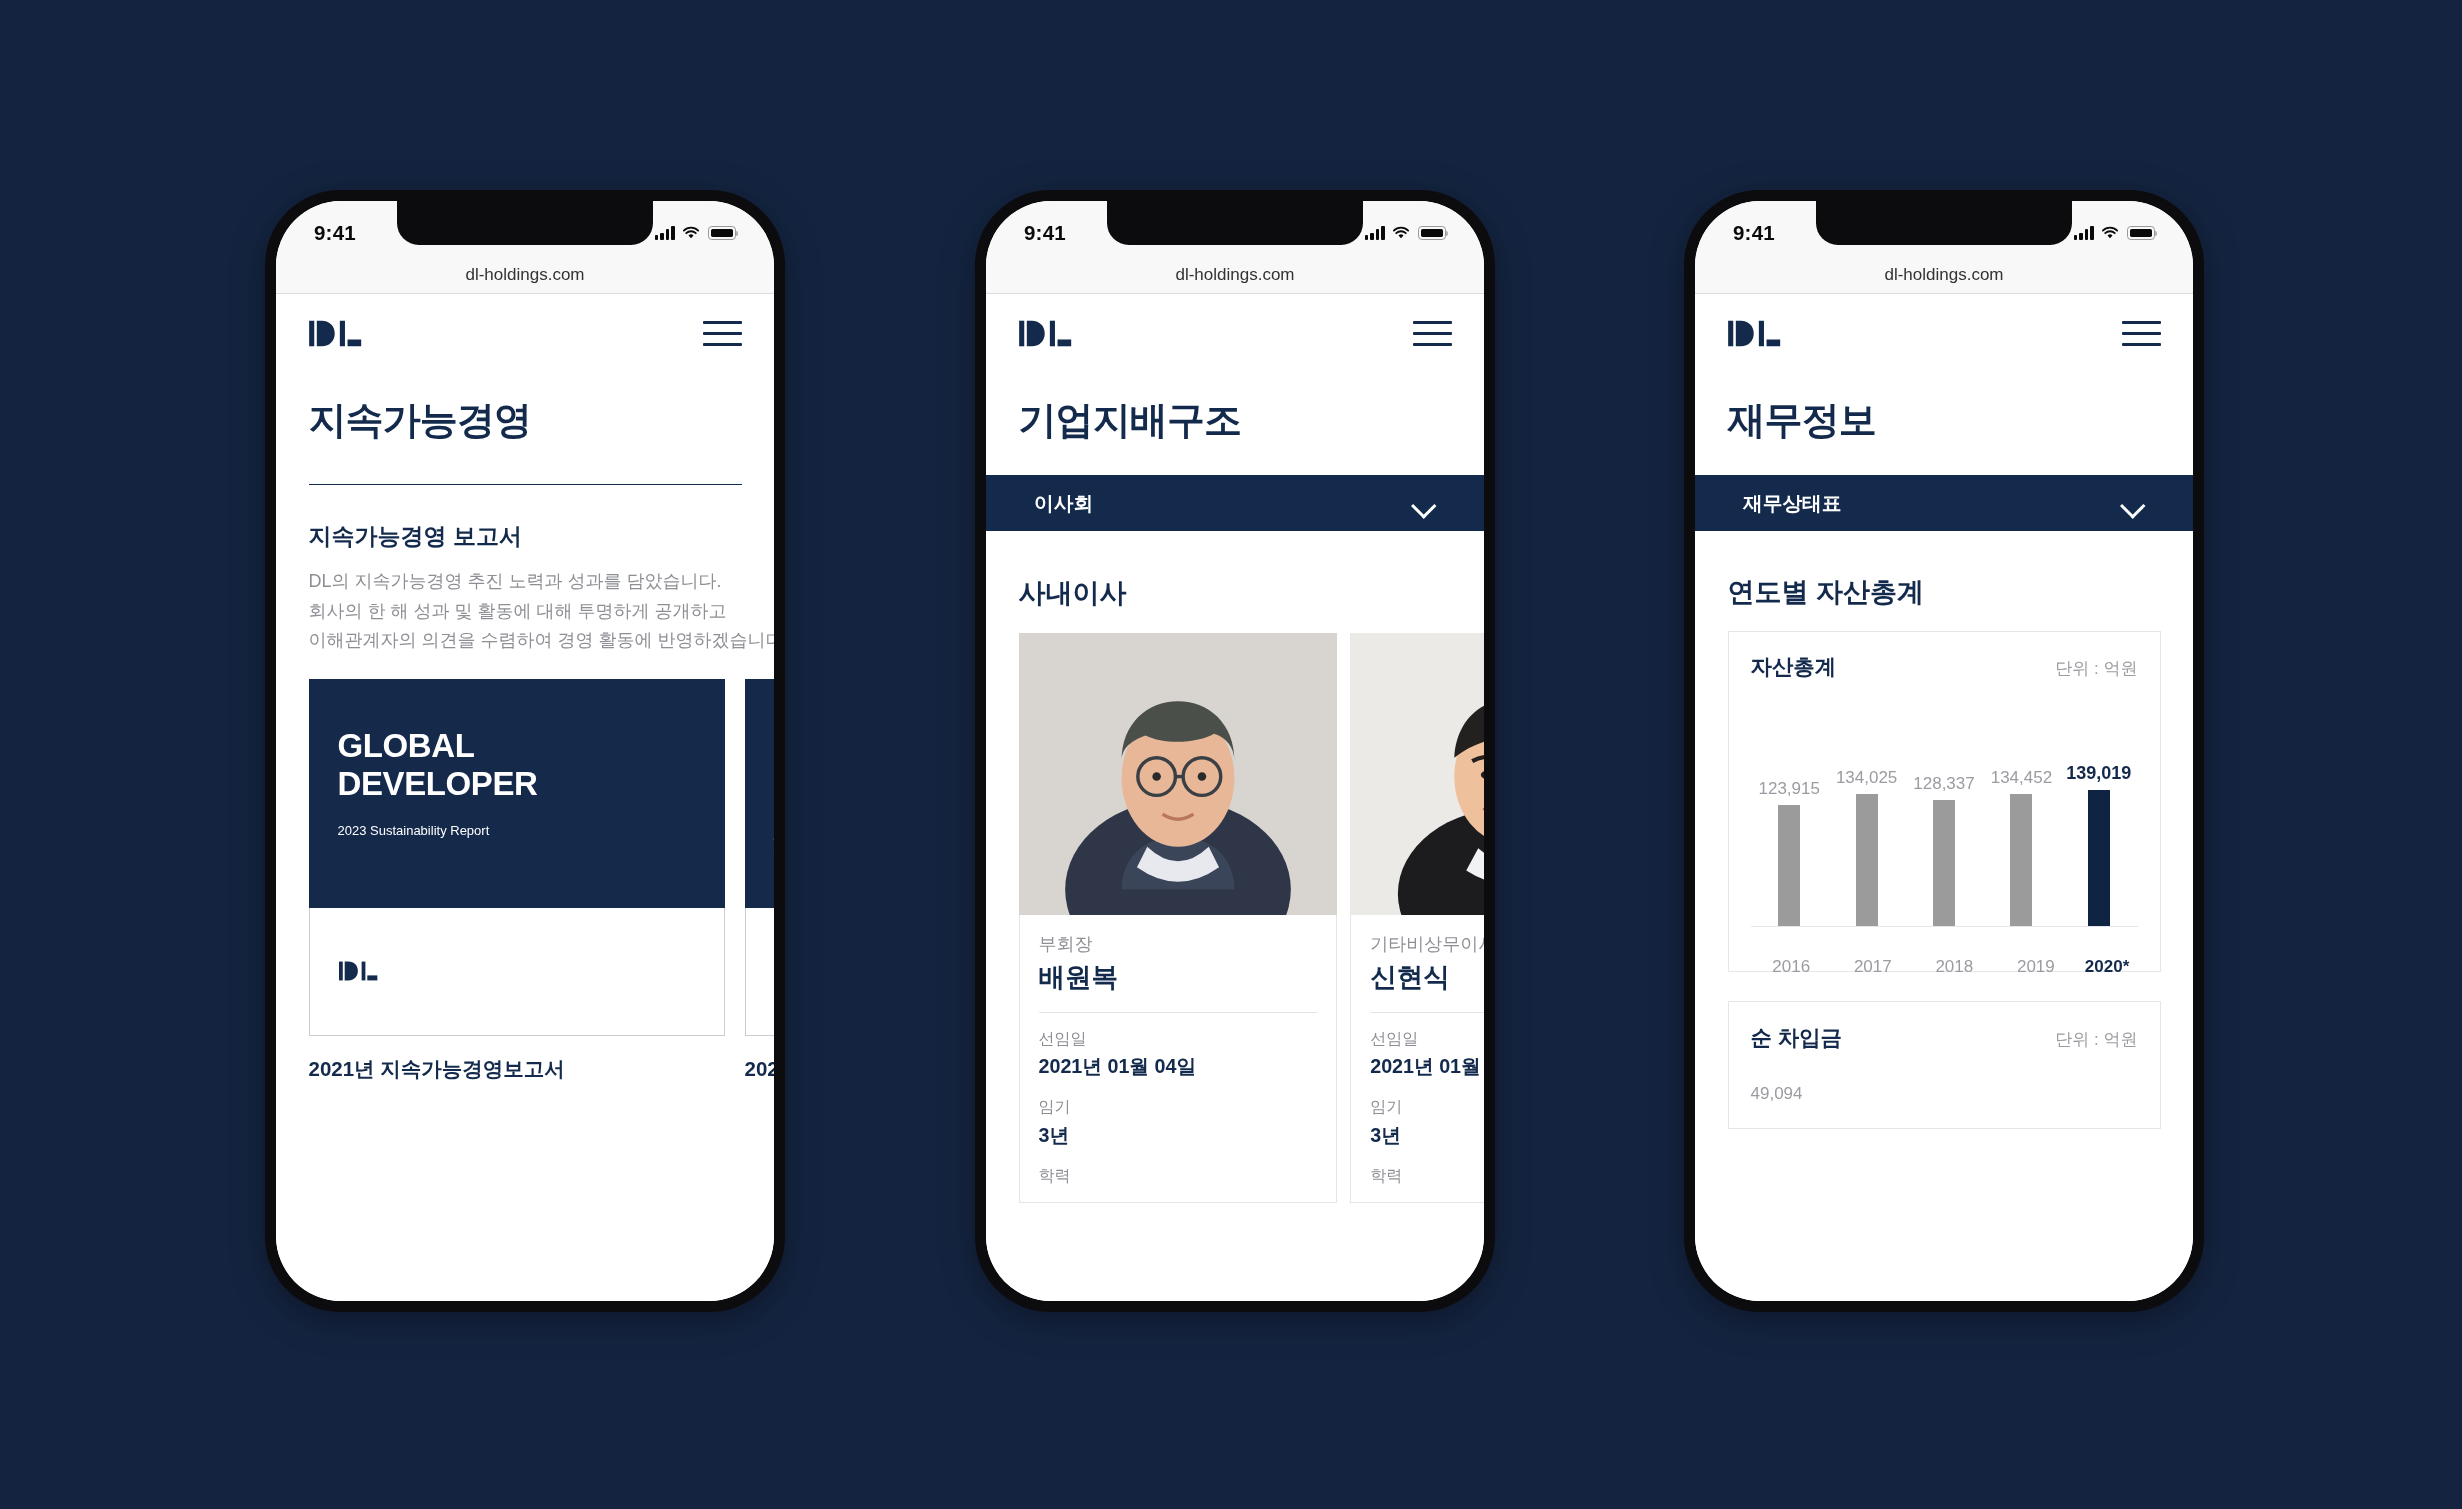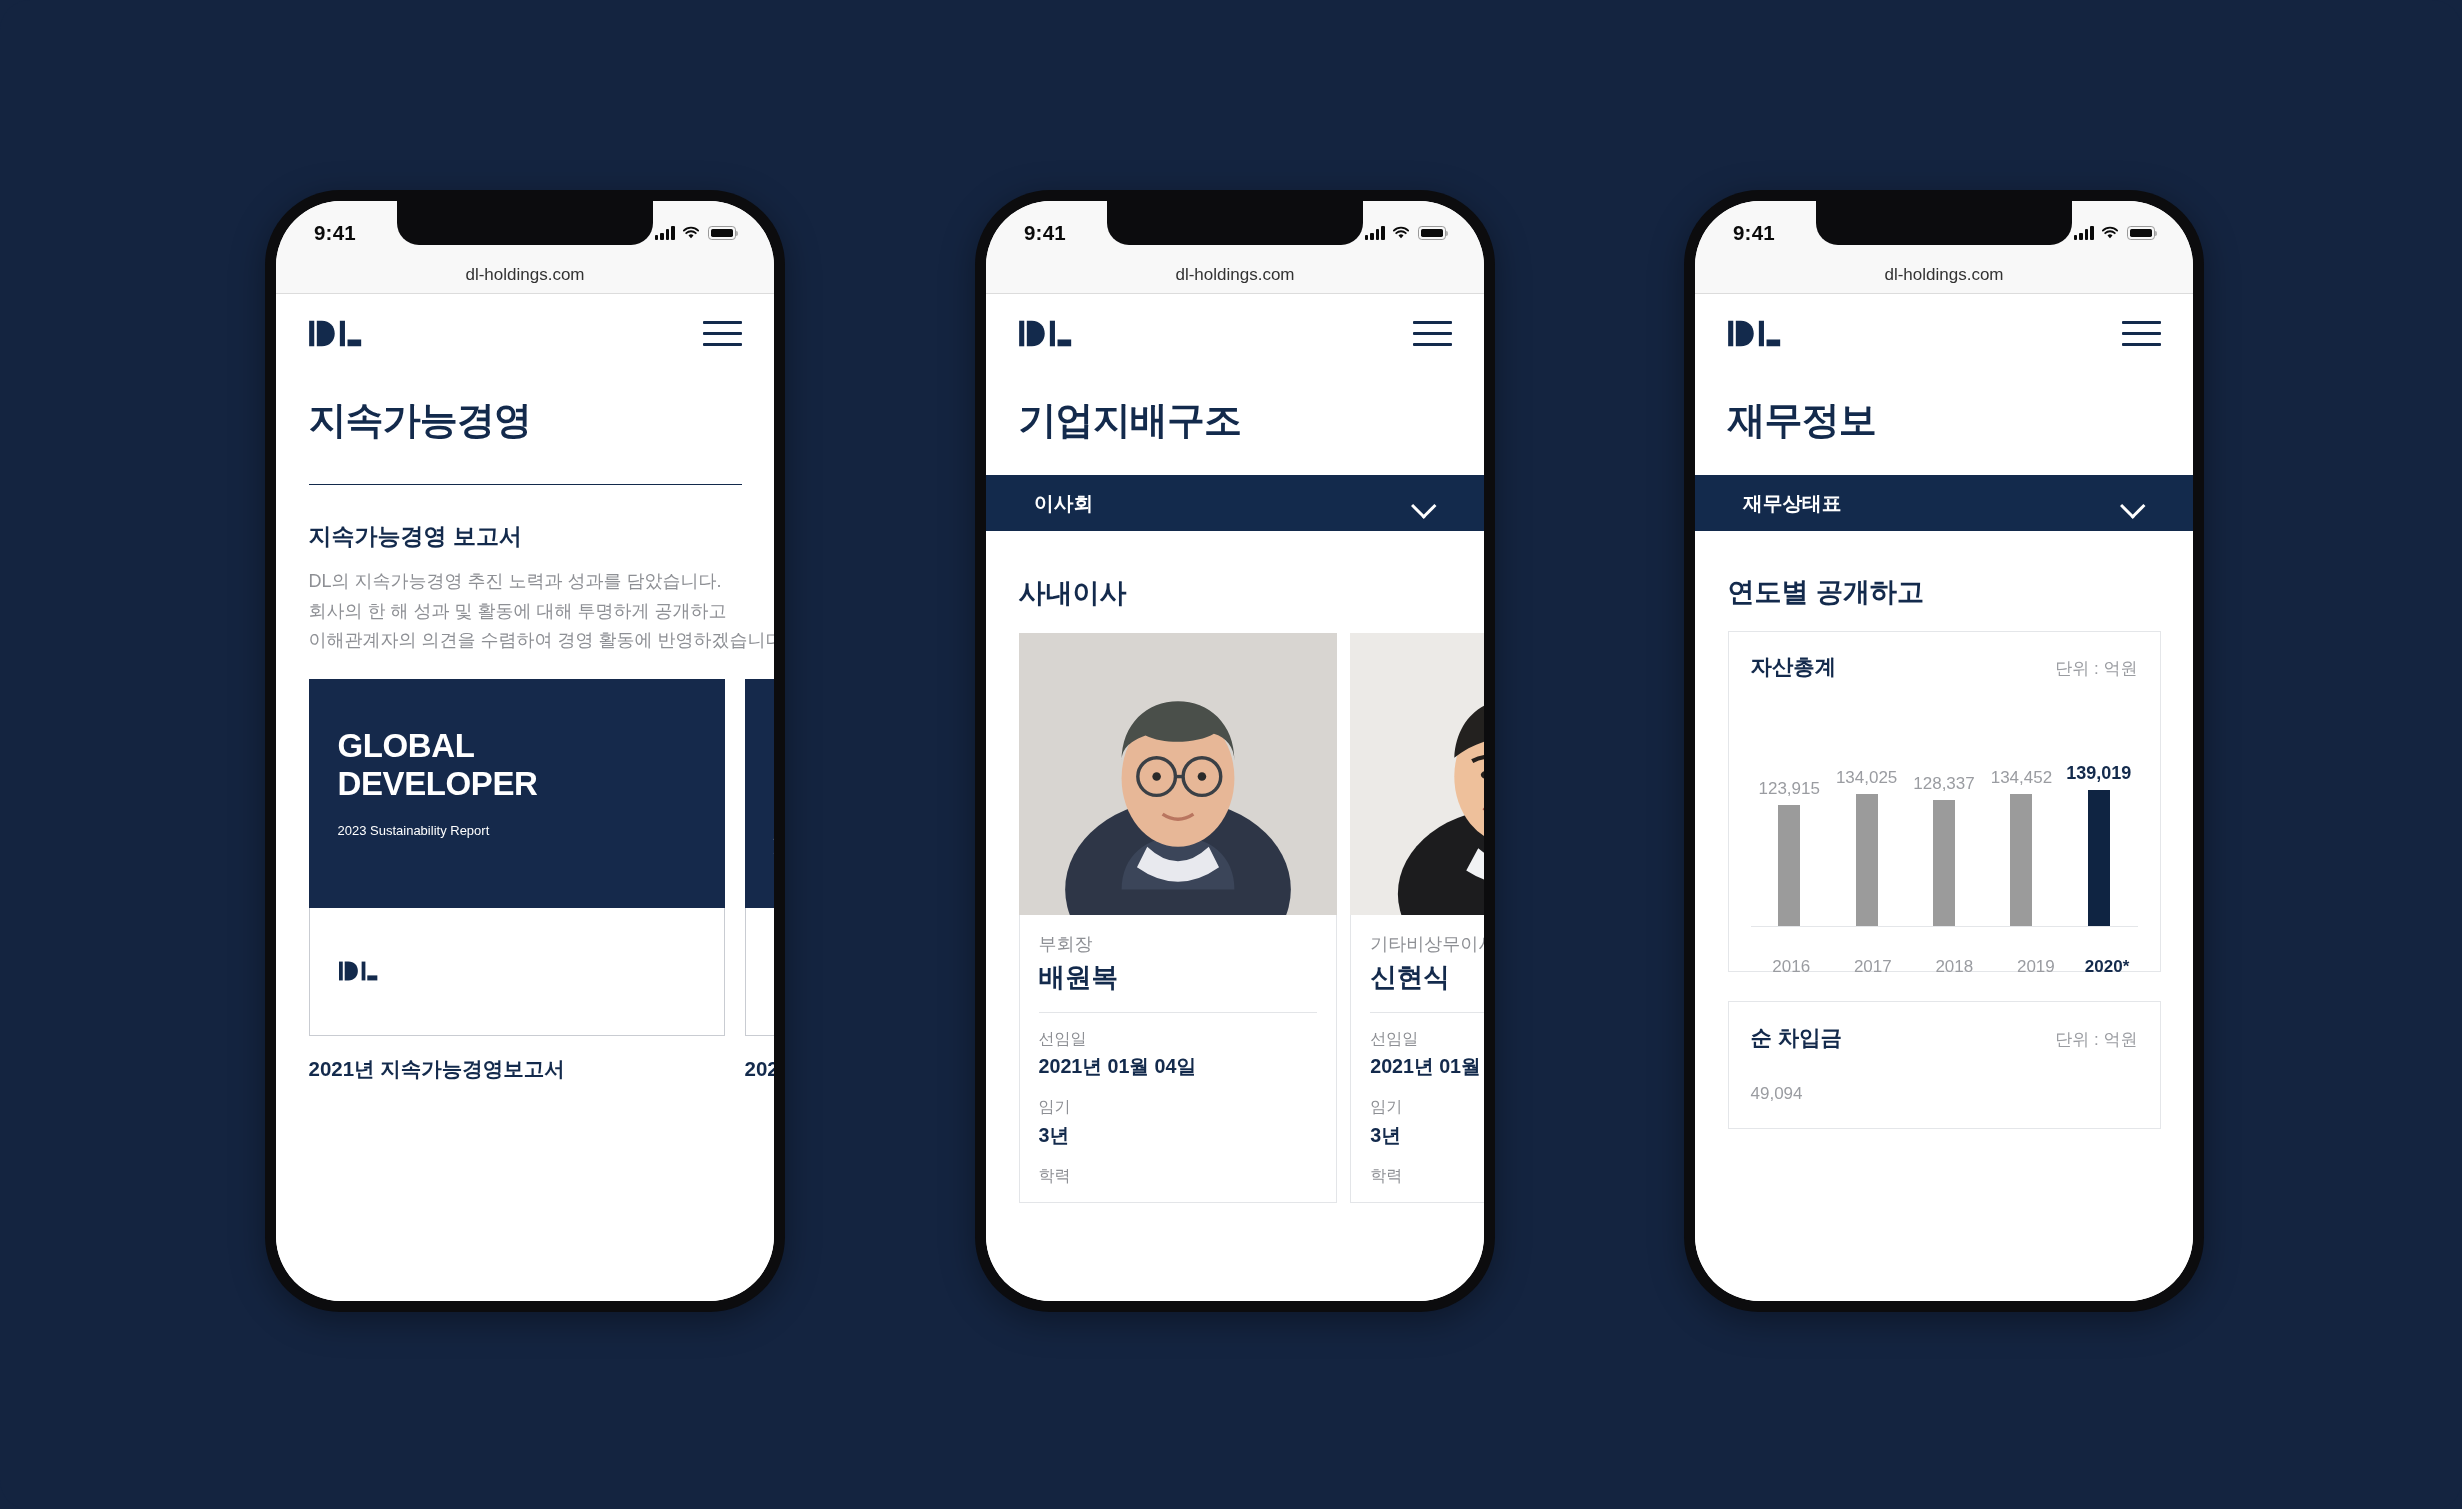--- a/index.html
+++ b/index.html
@@ -434,21 +434,21 @@
             </span>
         </div>
 
         <h1 class="page-title">재무정보</h1>
 
         <div class="accordion">
           <span class="alabel">재무상태표</span>
           <span class="chev"></span>
         </div>
 
-        <h2 class="fin-head">연도별 공개하고</h2>
+        <h2 class="fin-head">연도별 자산총계</h2>
 
         <div class="fin-card">
           <div class="fin-card-top">
             <span class="fin-card-title">자산총계</span>
             <span class="fin-unit">단위 : 억원</span>
           </div>
 
           <div class="chart">
             <div class="bars">
               <div class="bcol">

